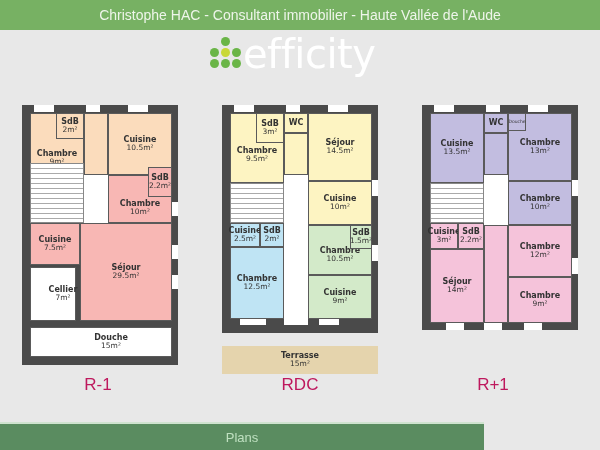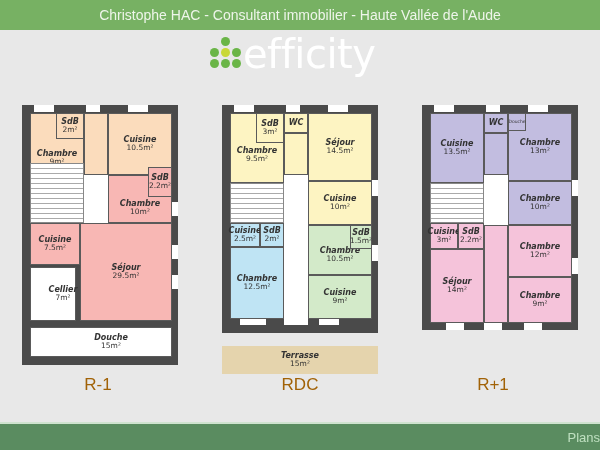--- a/index.html
+++ b/index.html
@@ -4,27 +4,27 @@
 <style>
   * { box-sizing: border-box; margin: 0; padding: 0; }
   html, body { width: 600px; height: 450px; overflow: hidden; background: #e8e8e8; font-family: "DejaVu Sans", sans-serif; }
   .topbar { position: absolute; left: 0; top: 0; width: 600px; height: 30px; background: #77b163; color: #eef5ea; font-family: "Liberation Sans", sans-serif; font-size: 14px; text-align: center; line-height: 30px; }
   .logo { position: absolute; left: 210px; top: 37px; width: 180px; height: 44px; }
   .logo .dot { position: absolute; width: 9px; height: 9px; border-radius: 50%; background: #6ab547; }
   .logo .dot.y { background: #c9d838; }
   .logo .word { position: absolute; left: 33px; top: -6px; font-family: "DejaVu Sans", sans-serif; font-size: 40px; color: #ffffff; letter-spacing: -0.5px; }
   .plan { position: absolute; background: #4a4a4a; }
   .room { position: absolute; font-size: 8px; color: #333; text-align: center; display: flex; flex-direction: column; align-items: center; justify-content: center; line-height: 1.15; border: 1px solid #5a5a5a; }
-  .room b { font-weight: bold; color: #333; font-style: italic; }
+  .room b { font-weight: bold; color: #333; }
   .room .a { font-weight: normal; font-size: 7.5px; }
   .win { position: absolute; background: #ffffff; }
   .stairs { position: absolute; background: repeating-linear-gradient(180deg, #fff 0, #fff 4px, #aaa 4px, #aaa 5px); border: 1px solid #888; }
   .hall { position: absolute; background: #ffffff; }
-  .floorlabel { position: absolute; top: 375px; font-family: "Liberation Sans", sans-serif; font-size: 17px; color: #a16207; text-align: center; width: 100px; }
-  .bottombar { position: absolute; left: 0; top: 422px; width: 600px; height: 28px; background: #5a8c60; color: #bfe0c0; font-family: "Liberation Sans", sans-serif; font-size: 13px; text-align: right; line-height: 28px; border-top: 2px solid #cfe3cf; }
+  .floorlabel { position: absolute; top: 375px; font-family: "Liberation Sans", sans-serif; font-size: 17px; color: #be185d; text-align: center; width: 100px; }
+  .bottombar { position: absolute; left: 0; top: 422px; width: 484px; height: 28px; background: #5a8c60; color: #bfe0c0; font-family: "Liberation Sans", sans-serif; font-size: 13px; text-align: center; line-height: 28px; border-top: 2px solid #cfe3cf; }
   .c-peach { background: #fbdcbc; }
   .c-pink { background: #f8b7b4; }
   .c-white { background: #ffffff; padding-left: 20px; }
   .c-yellow { background: #fdf4c2; }
   .c-blue { background: #bfe4f4; }
   .c-green { background: #d3eac9; }
   .c-tan { background: #e5d4ad; }
   .c-lav { background: #c2bde0; }
   .c-rose { background: #f5c3da; }
 </style>

